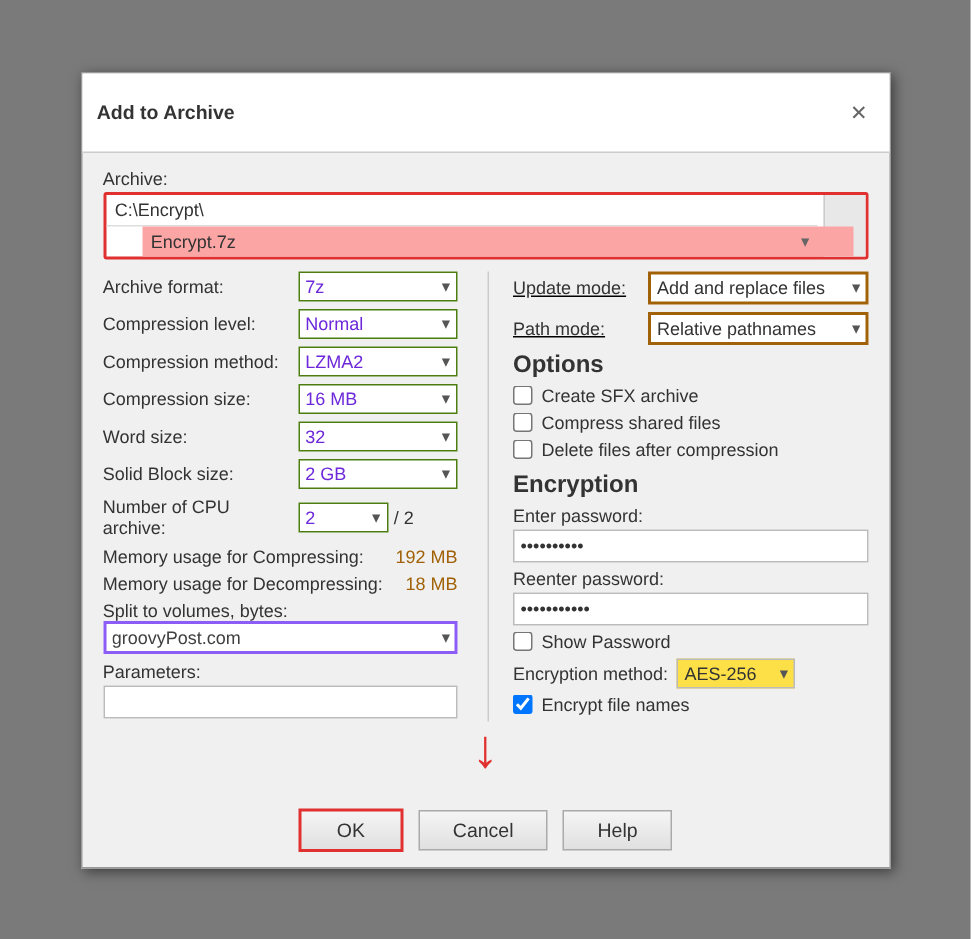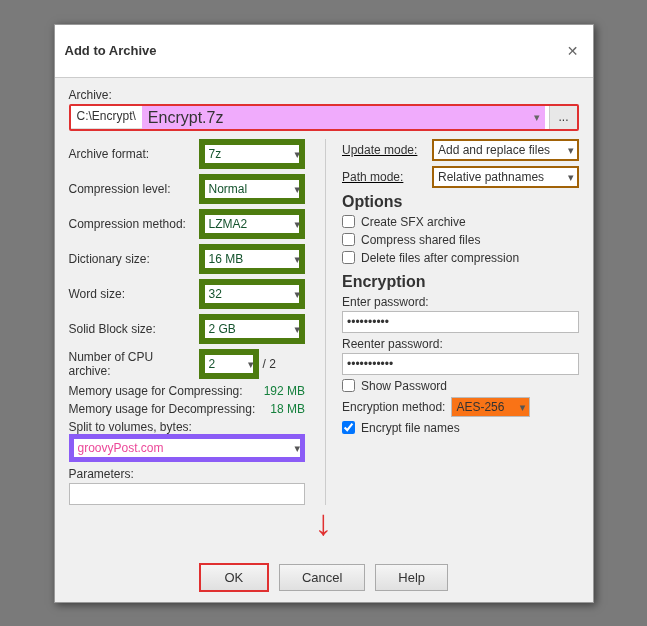--- a/index.html
+++ b/index.html
@@ -59,39 +59,41 @@
       display: flex;
       align-items: stretch;
       gap: 4px;
       border: 2px solid #e03030;
       border-radius: 2px;
       background: #fff;
     }
     .archive-input-wrapper {
       flex: 1;
       display: flex;
+      flex-direction: column;
     }
     .archive-path-static {
       padding: 3px 6px;
       font-size: 12px;
       color: #333;
       border-bottom: 1px solid #ddd;
     }
     .archive-select {
       border: none;
       outline: none;
-      font-size: 16px;
+      font-size: 12px;
       padding: 3px 6px;
-      background: #f0abfc;
+      background: #fca5a5;
       color: #333;
       appearance: none;
       -webkit-appearance: none;
       cursor: pointer;
       width: 100%;
       position: relative;
+      margin-left: 24px;
     }
     .archive-select-wrap {
       position: relative;
       flex: 1;
     }
     .archive-select-wrap::after {
       content: '▾';
       position: absolute;
       right: 6px;
       top: 50%;
@@ -126,28 +128,28 @@
       margin-bottom: 5px;
     }
     .form-label {
       width: 130px;
       color: #333;
       font-size: 12px;
       flex-shrink: 0;
     }
     .form-select {
       width: 100%;
-      border: 6px solid #4d7c0f;
+      border: 1px solid #4d7c0f;
       background: #fff;
       font-size: 12px;
       padding: 2px 20px 2px 4px;
       appearance: none;
       -webkit-appearance: none;
       cursor: pointer;
-      color: #14532d;
+      color: #6d28d9;
     }
     .form-select-wrap {
       position: relative;
       flex: 1;
     }
     .form-select-wrap::after {
       content: '▾';
       position: absolute;
       right: 5px;
       top: 50%;
@@ -168,35 +170,35 @@
       margin-top: 4px;
       margin-bottom: 4px;
     }
     .stat-row {
       display: flex;
       justify-content: space-between;
       margin-bottom: 4px;
       align-items: flex-end;
     }
     .stat-label { color: #333; font-size: 12px; }
-    .stat-value { color: #15803d; font-size: 12px; }
+    .stat-value { color: #a16207; font-size: 12px; }
     .full-select-wrap {
       position: relative;
       margin-bottom: 5px;
     }
     .full-select-wrap select {
       width: 100%;
-      border: 5px solid #8b5cf6;
+      border: 2px solid #8b5cf6;
       background: #fff;
       font-size: 12px;
       padding: 2px 20px 2px 4px;
       appearance: none;
       -webkit-appearance: none;
       cursor: pointer;
-      color: #ec4899;
+      color: #404040;
     }
     .full-select-wrap::after {
       content: '▾';
       position: absolute;
       right: 5px;
       top: 50%;
       transform: translateY(-50%);
       pointer-events: none;
       font-size: 11px;
       color: #555;
@@ -278,21 +280,21 @@
       align-items: center;
       gap: 6px;
       margin-bottom: 4px;
     }
     .enc-method-label { font-size: 12px; color: #333; }
     .enc-method-select-wrap {
       position: relative;
     }
     .enc-method-select-wrap select {
       border: 1px solid #bbb;
-      background: #f97316;
+      background: #fde047;
       font-size: 12px;
       padding: 2px 20px 2px 4px;
       appearance: none;
       -webkit-appearance: none;
       cursor: pointer;
       color: #333;
     }
     .enc-method-select-wrap::after {
       content: '▾';
       position: absolute;
@@ -397,21 +399,21 @@
           <div class="form-select-wrap">
             <select class="form-select">
               <option>LZMA2</option>
               <option>LZMA</option>
               <option>PPMd</option>
             </select>
           </div>
         </div>
 
         <div class="form-row">
-          <span class="form-label">Dictionary size:</span>
+          <span class="form-label">Compression size:</span>
           <div class="form-select-wrap">
             <select class="form-select">
               <option>16 MB</option>
               <option>8 MB</option>
               <option>32 MB</option>
             </select>
           </div>
         </div>
 
         <div class="form-row">

